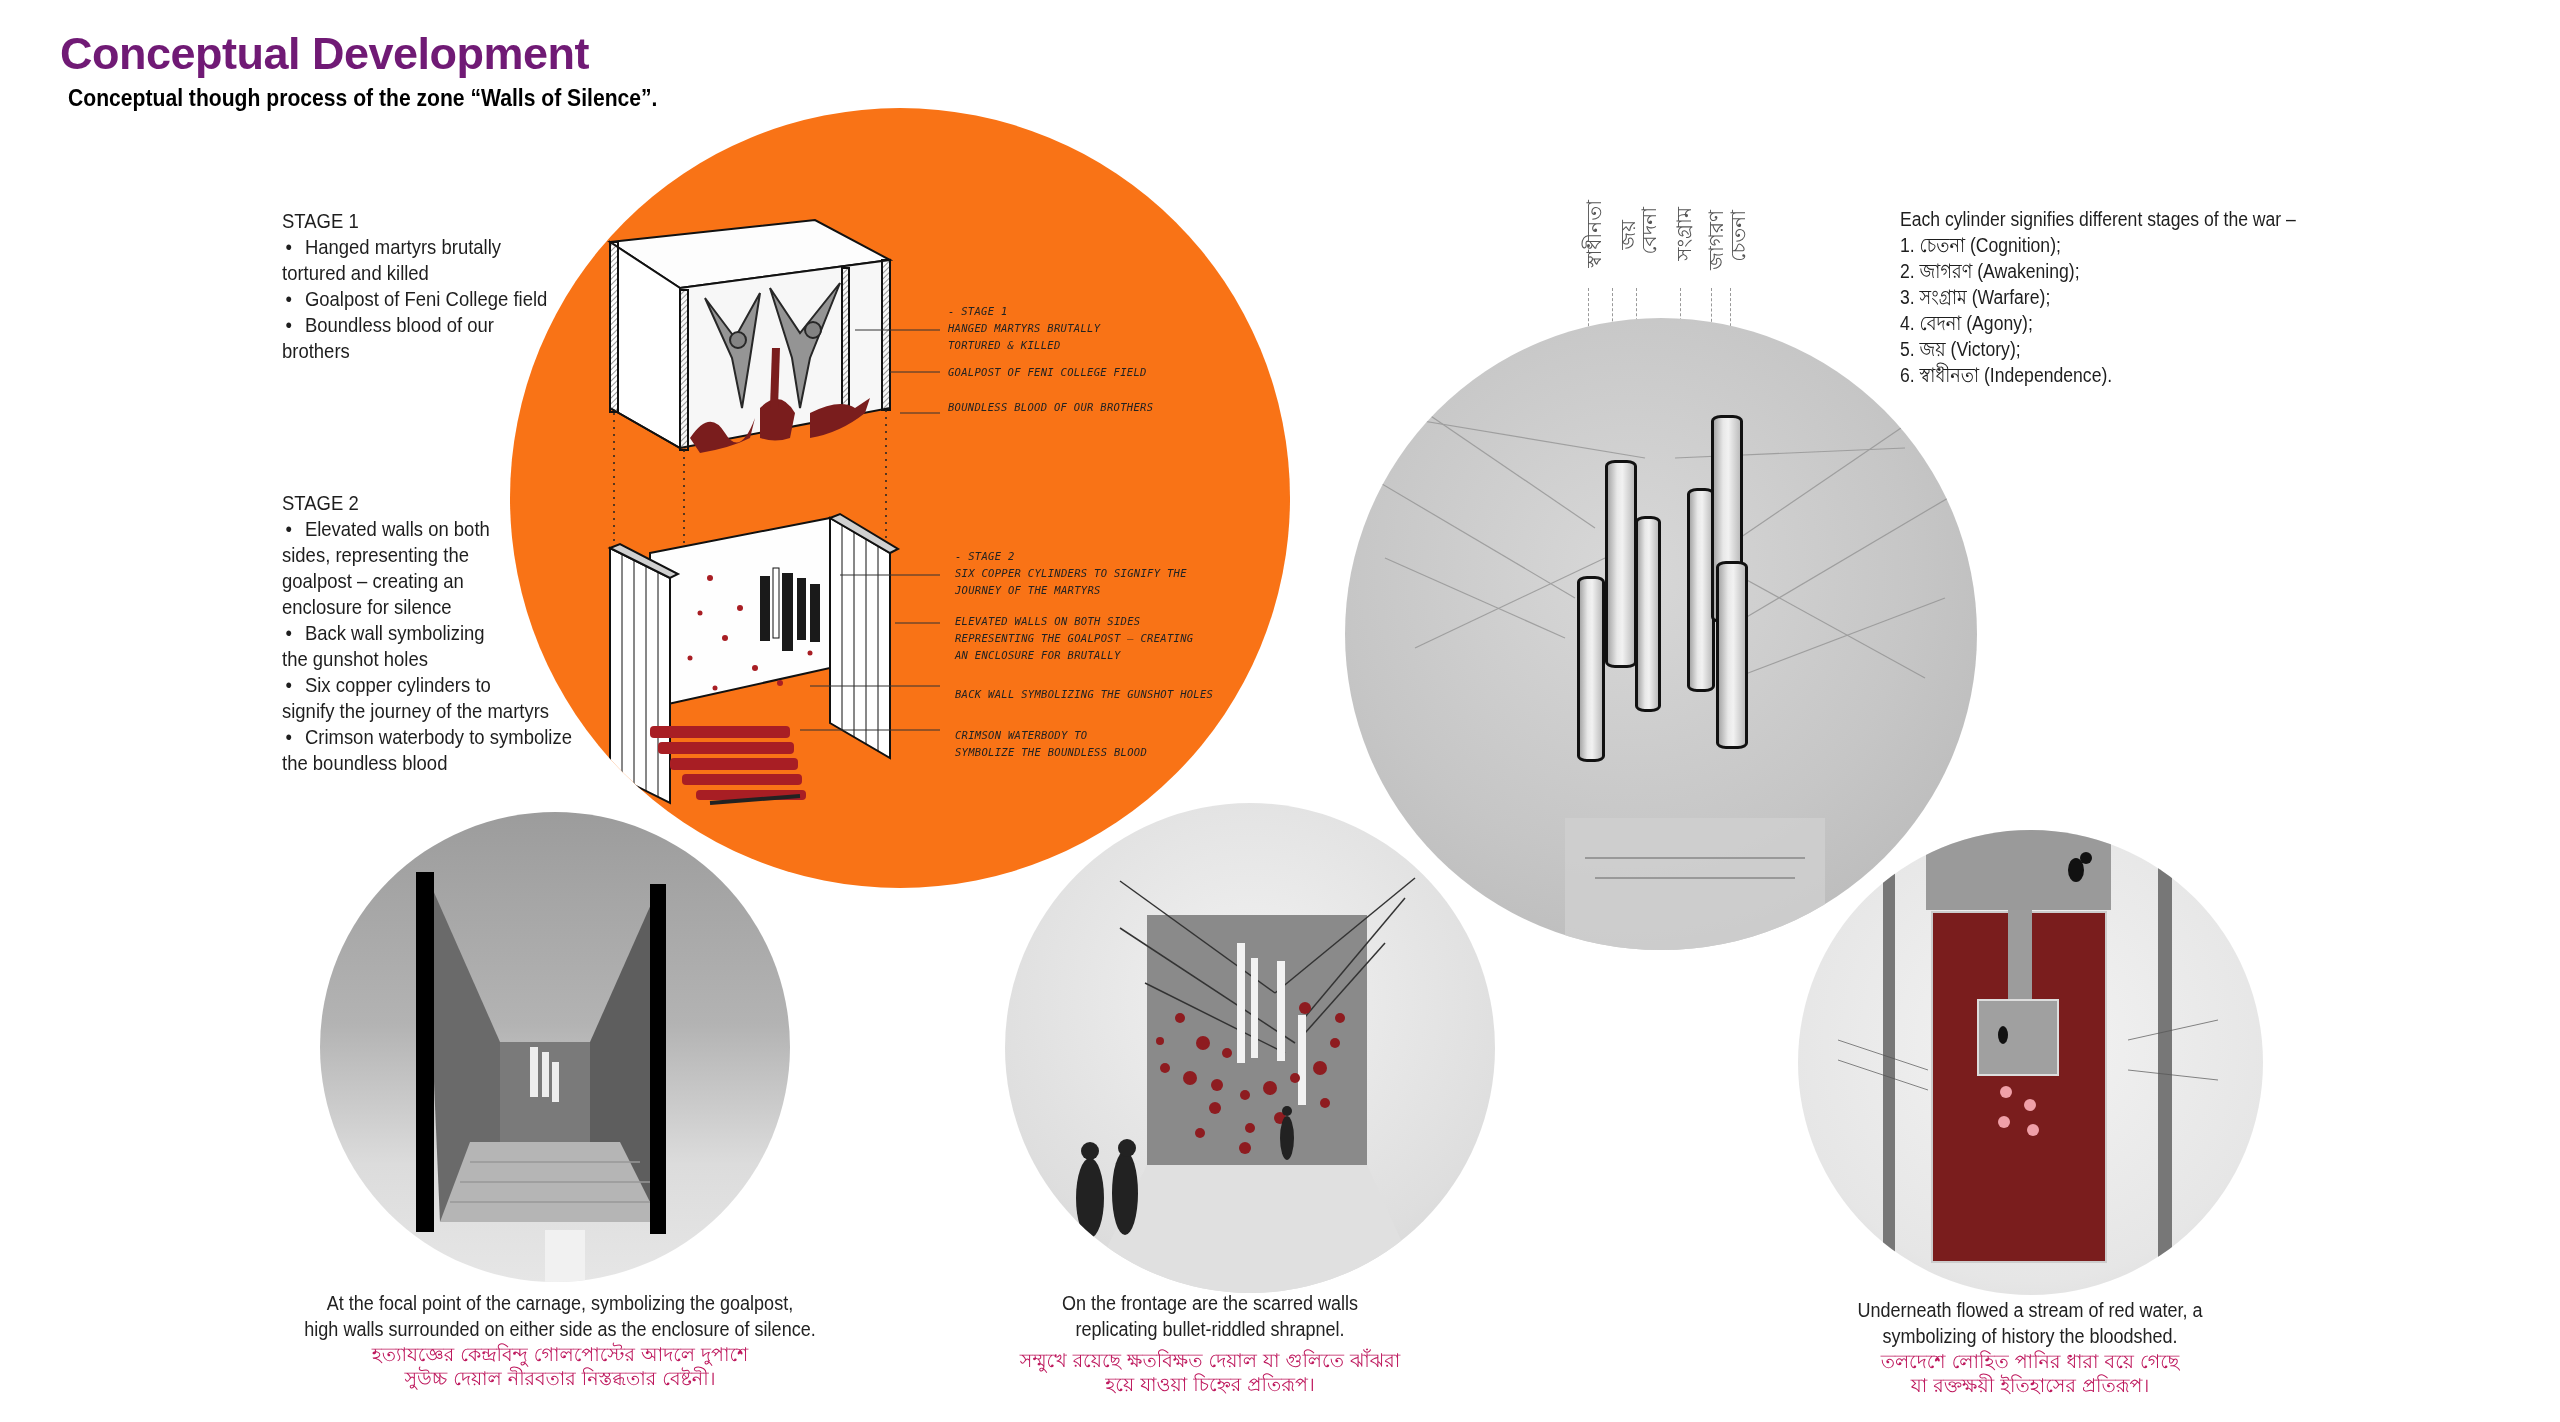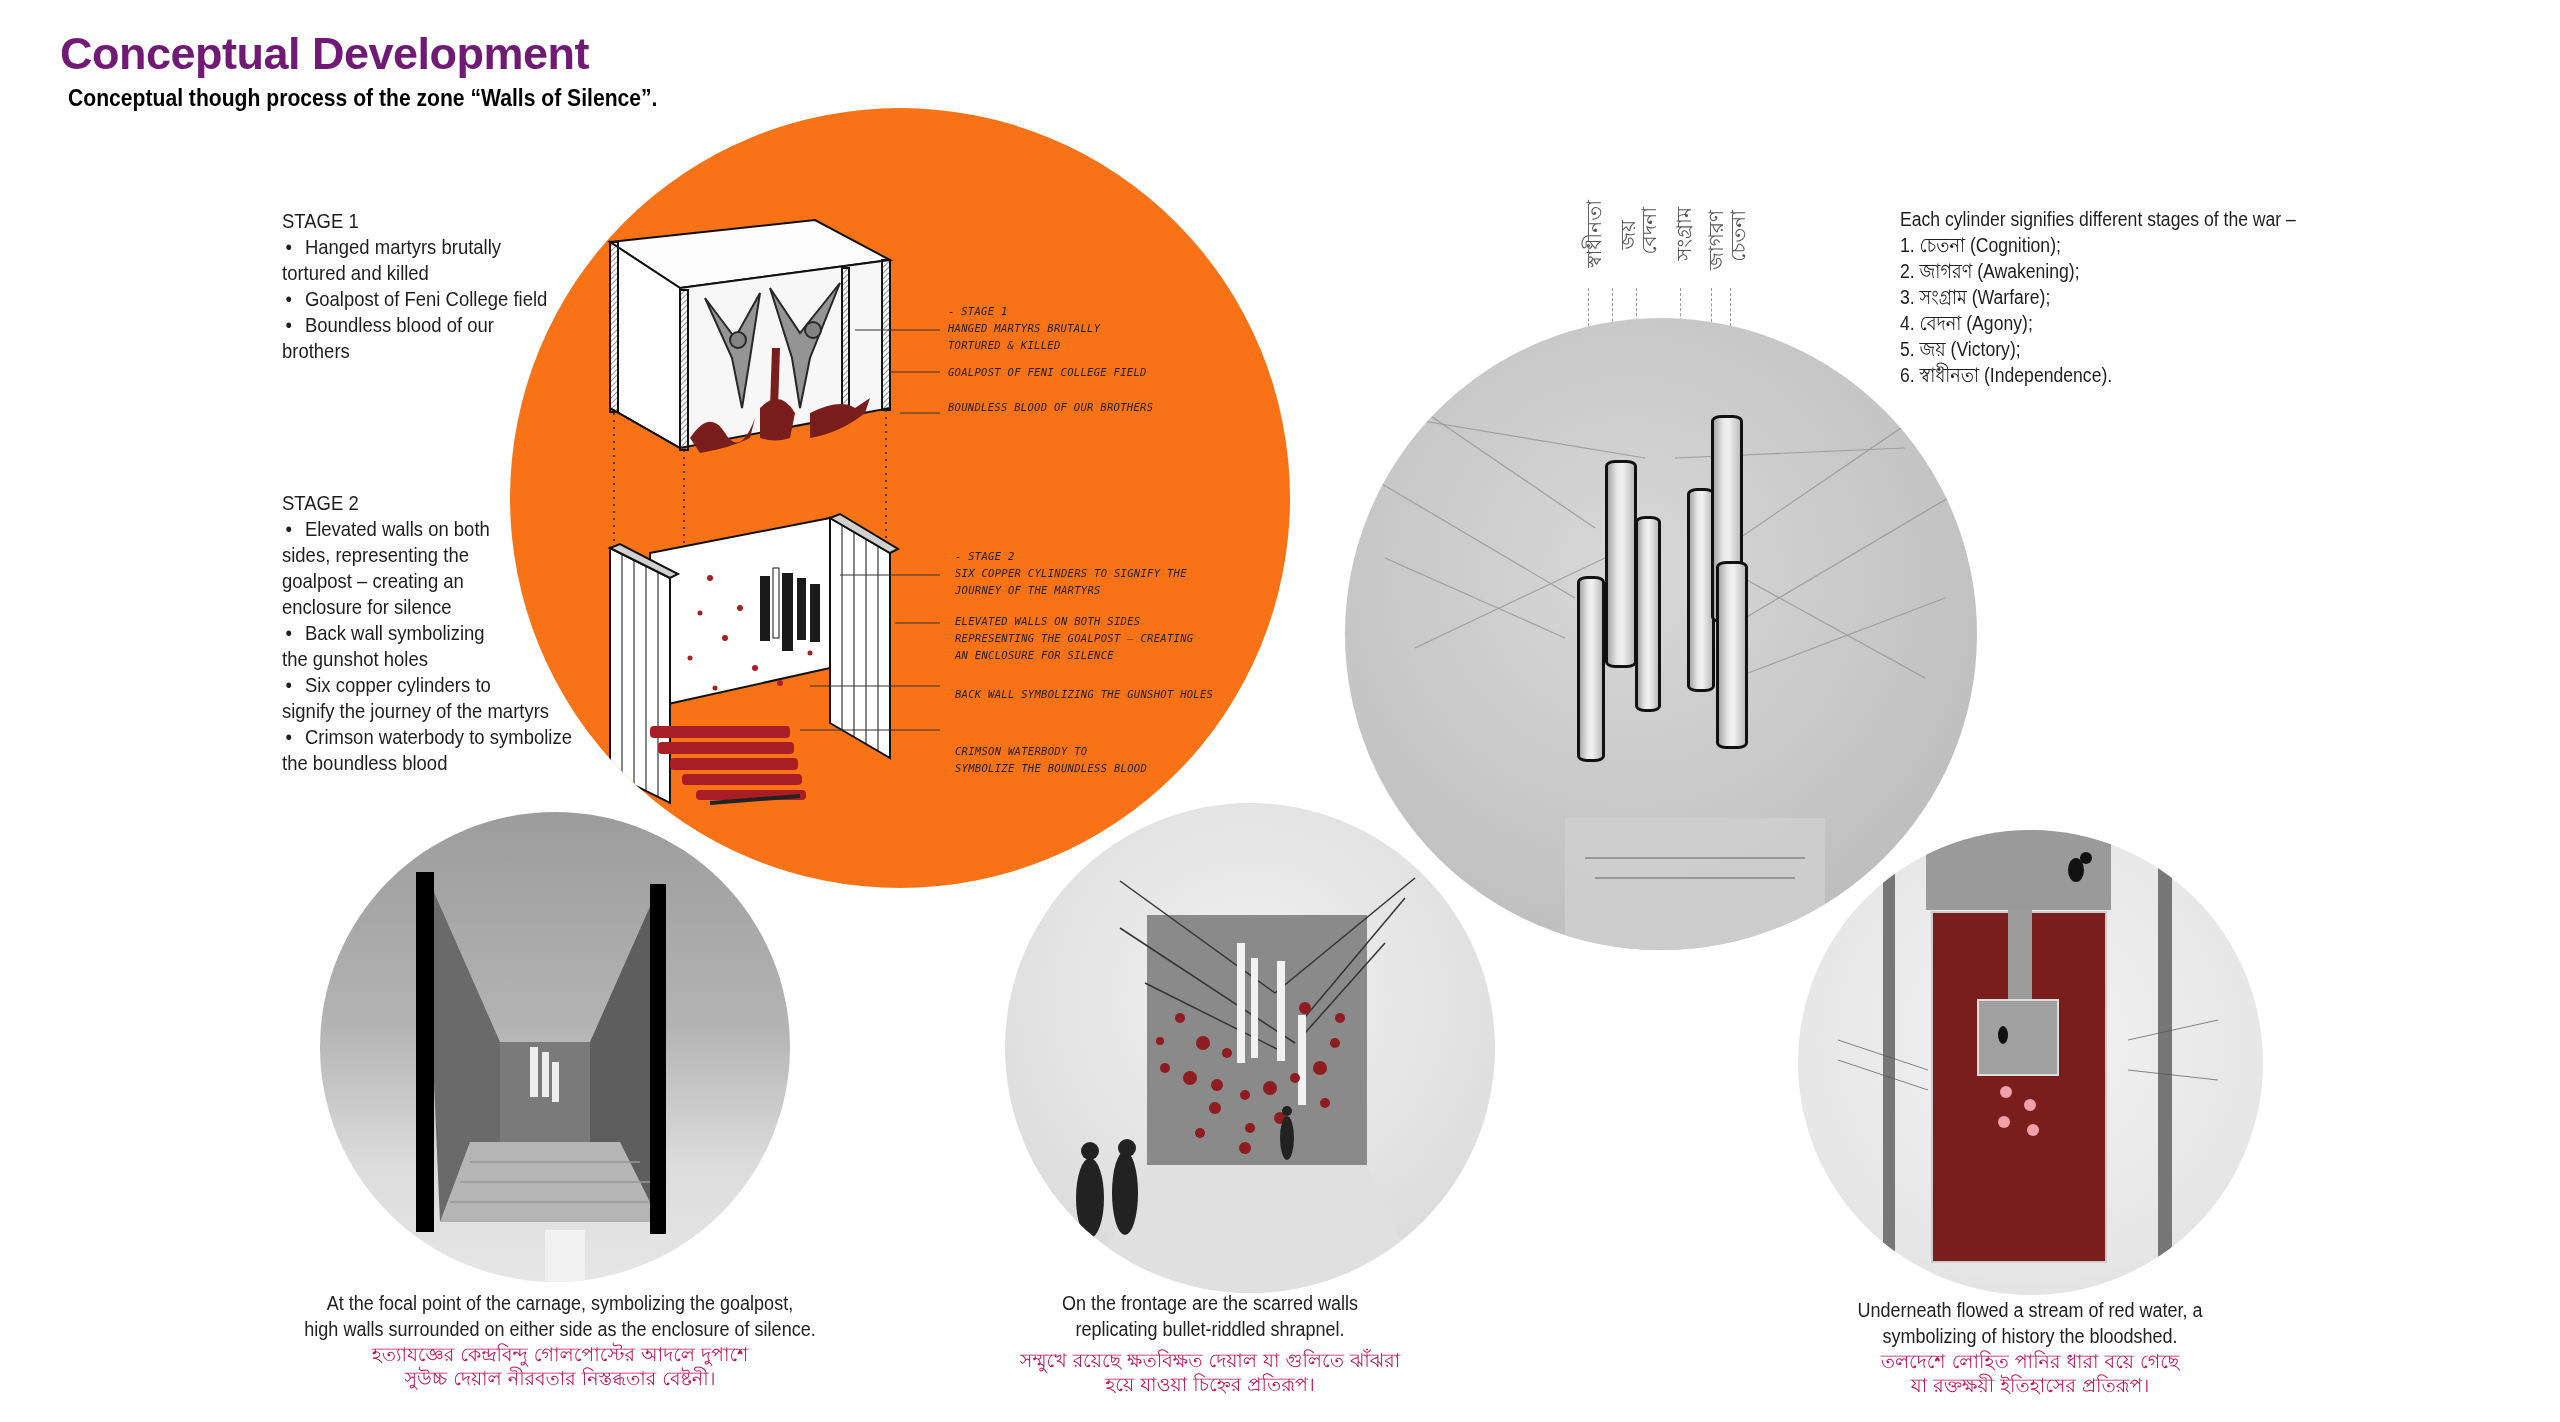--- a/index.html
+++ b/index.html
@@ -157,23 +157,23 @@
     <div>TORTURED &amp; KILLED</div>
     <div style="margin-top:10px">GOALPOST OF FENI COLLEGE FIELD</div>
     <div style="margin-top:18px">BOUNDLESS BLOOD OF OUR BROTHERS</div>
   </div>
   <div class="abs annot" style="left:445px;top:440px;">
     <div>- STAGE 2</div>
     <div>SIX COPPER CYLINDERS TO SIGNIFY THE</div>
     <div>JOURNEY OF THE MARTYRS</div>
     <div style="margin-top:14px">ELEVATED WALLS ON BOTH SIDES</div>
     <div>REPRESENTING THE GOALPOST – CREATING</div>
-    <div>AN ENCLOSURE FOR SILENCE</div>
+    <div>AN ENCLOSURE FOR BRUTALLY</div>
     <div style="margin-top:22px">BACK WALL SYMBOLIZING THE GUNSHOT HOLES</div>
-    <div style="margin-top:40px">CRIMSON WATERBODY TO</div>
+    <div style="margin-top:24px">CRIMSON WATERBODY TO</div>
     <div>SYMBOLIZE THE BOUNDLESS BLOOD</div>
   </div>
 </div>
 
 <div>
   <div class="vlabel" style="left:1578px;top:200px;">স্বাধীনতা</div>
   <div class="vlabel" style="left:1612px;top:220px;">জয়</div>
   <div class="vlabel" style="left:1633px;top:207px;">বেদনা</div>
   <div class="vlabel" style="left:1668px;top:207px;">সংগ্রাম</div>
   <div class="vlabel" style="left:1700px;top:210px;">জাগরণ</div>

